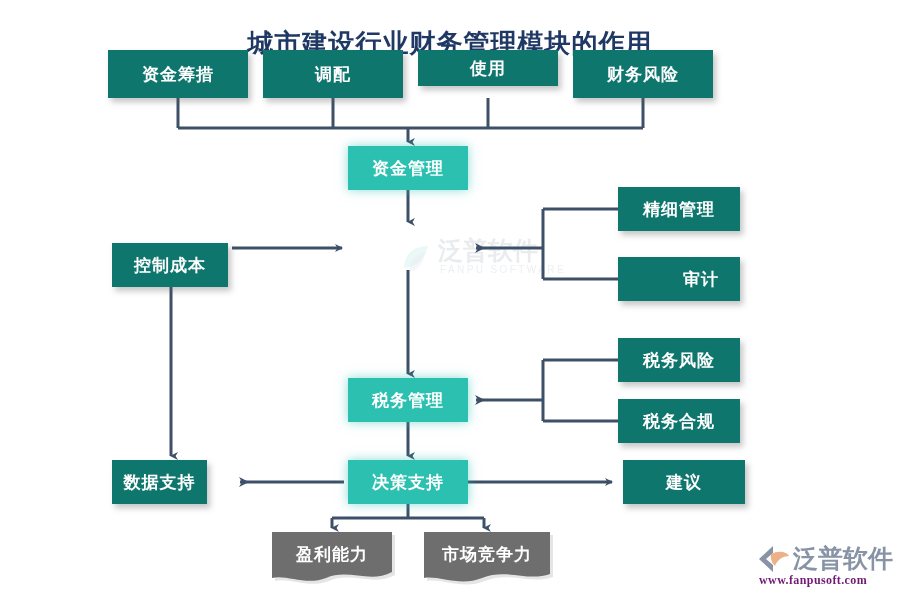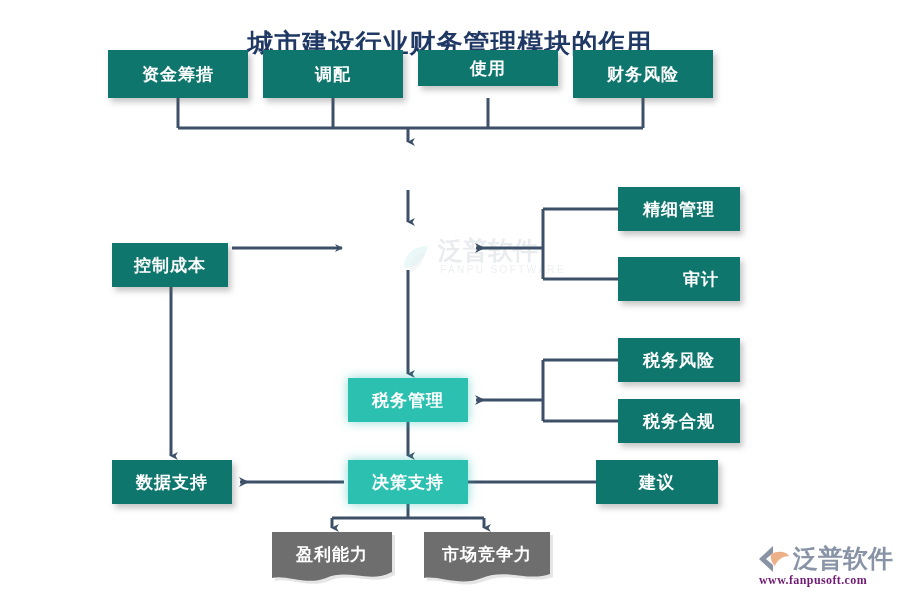--- a/index.html
+++ b/index.html
@@ -230,20 +230,23 @@
   <div class="node gray" style="left:263px; top:50px; width:140px; height:48px;">
     <span>调配</span>
   </div>
   <div class="node gray" style="left:418px; top:50px; width:140px; height:36px;">
     <span>使用</span>
   </div>
   <div class="node gray" style="left:573px; top:50px; width:140px; height:48px;">
     <span>财务风险</span>
   </div>
 
+  <div class="node teal" style="left:348px; top:146px; width:120px; height:44px;">
+    <span>资金管理</span>
+  </div>
 
   <div class="node gray" style="left:112px; top:243px; width:116px; height:44px;">
     <span>控制成本</span>
   </div>
   <div class="node gray" style="left:618px; top:187px; width:122px; height:44px;">
     <span>精细管理</span>
   </div>
   <div class="node gray" style="left:618px; top:257px; width:122px; height:44px;padding-left:44px;">
     <span>审计</span>
   </div>
@@ -251,27 +254,27 @@
   <div class="node teal" style="left:348px; top:378px; width:120px; height:44px;">
     <span>税务管理</span>
   </div>
   <div class="node gray" style="left:618px; top:338px; width:122px; height:44px;">
     <span>税务风险</span>
   </div>
   <div class="node gray" style="left:618px; top:399px; width:122px; height:44px;">
     <span>税务合规</span>
   </div>
 
-  <div class="node gray" style="left:112px; top:460px; width:120px; height:44px;">
+  <div class="node gray" style="left:112px; top:460px; width:95px; height:44px;">
     <span>数据支持</span>
   </div>
   <div class="node teal" style="left:348px; top:460px; width:120px; height:44px;">
     <span>决策支持</span>
   </div>
-  <div class="node gray" style="left:596px; top:460px; width:122px; height:44px;">
+  <div class="node gray" style="left:623px; top:460px; width:122px; height:44px;">
     <span>建议</span>
   </div>
 
   <div class="node torn" style="left:272px; top:532px; width:120px; height:44px;">
     <svg class="torn-svg" width="136" height="60" viewBox="0 0 136 60" xmlns="http://www.w3.org/2000/svg">
       <path d="M6,4 L126,4 L126,44 C104,56 82,40 60,50 C40,58 20,46 6,50 Z" fill="#6e6e6e"></path>
       <path d="M9,7 L129,7 L129,47 C107,59 85,43 63,53 C43,61 23,49 9,53 Z" fill="#6e6e6e" opacity="0.18"></path>
     </svg>
     <span>盈利能力</span>
   </div>

